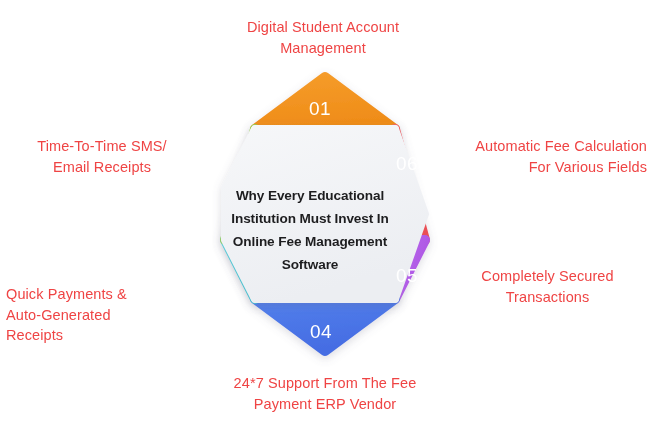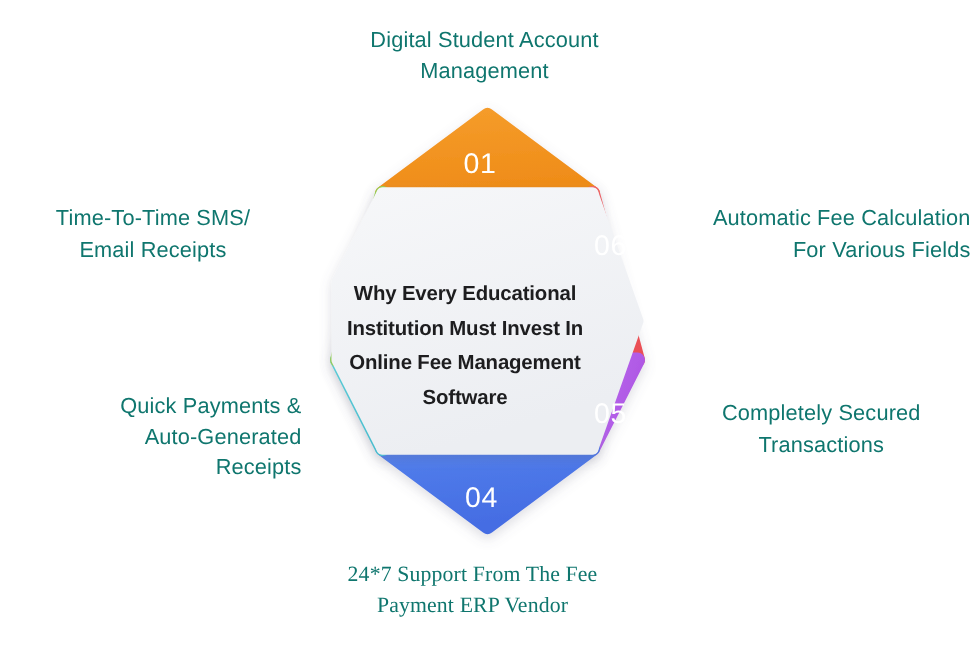--- a/index.html
+++ b/index.html
@@ -18,21 +18,21 @@
     position: absolute;
     inset: 0;
     width: 650px;
     height: 434px;
   }
   .callout {
     position: absolute;
     font-family: "Liberation Sans", sans-serif;
     font-size: 14.5px;
     line-height: 1.42;
-    color: #0f766e;
+    color: #ef4444;
     text-align: center;
     white-space: pre-line;
     letter-spacing: 0.1px;
   }
   .callout-top {
     left: 168px;
     top: 17px;
     width: 310px;
   }
   .callout-right-upper {
@@ -48,29 +48,28 @@
     text-align: center;
   }
   .callout-left-upper {
     left: 2px;
     top: 136px;
     width: 200px;
     text-align: center;
   }
   .callout-left-lower {
     left: 6px;
-    top: 261px;
+    top: 284px;
     width: 195px;
-    text-align: right;
+    text-align: left;
   }
   .callout-bottom {
-    left: 160px;
+    left: 170px;
     top: 373px;
     width: 310px;
-    font-family: Liberation Serif, serif;
   }
   .seg-number {
     font-family: "Liberation Sans", sans-serif;
     font-size: 19px;
     fill: #ffffff;
     letter-spacing: 0.4px;
   }
   .center-line {
     font-family: "Liberation Sans", sans-serif;
     font-size: 13.6px;

